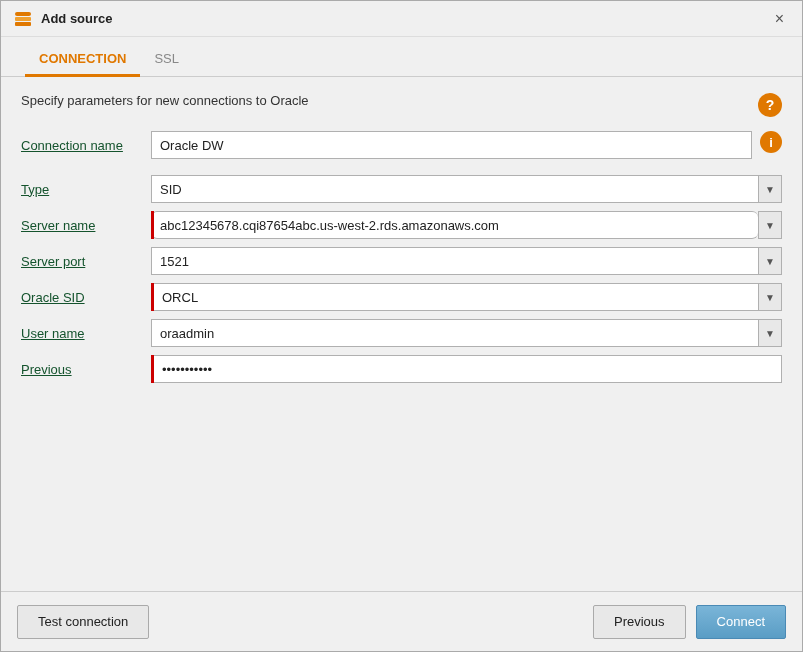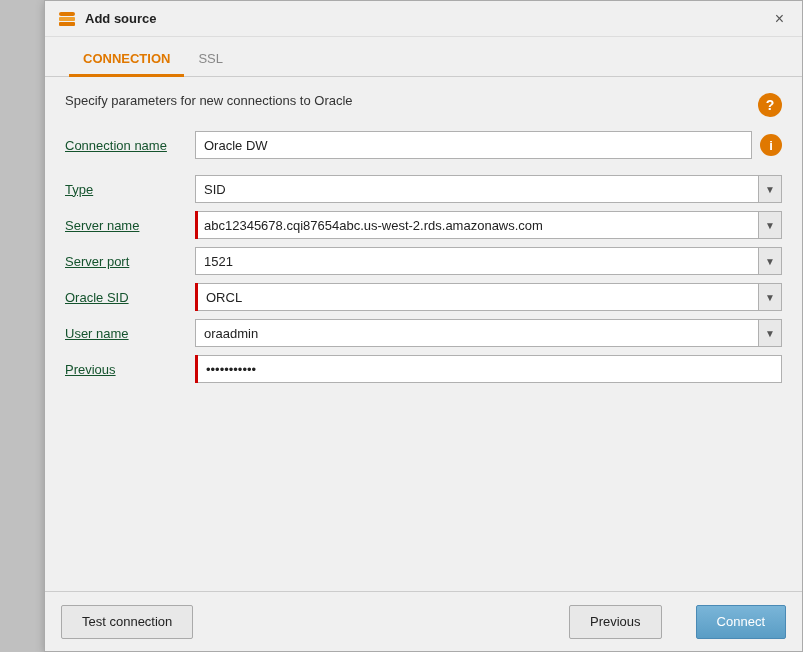--- a/index.html
+++ b/index.html
@@ -14,21 +14,20 @@
       height: 652px;
     }
     .dialog {
       width: 803px;
       height: 652px;
       background: #f0f0f0;
       border: 1px solid #aaa;
       box-shadow: 2px 2px 10px rgba(0,0,0,0.3);
       display: flex;
       flex-direction: column;
-      margin-left: 44px;
     }
     .title-bar {
       background: #f0f0f0;
       border-bottom: 1px solid #ddd;
       padding: 8px 12px;
       display: flex;
       align-items: center;
       justify-content: space-between;
       height: 36px;
     }
@@ -149,21 +148,20 @@
       justify-content: center;
       flex-shrink: 0;
     }
     .dropdown-arrow {
       font-size: 10px;
       color: #555;
     }
     .connection-name-wrap {
       flex: 1;
       display: flex;
-      align-items: center;
     }
     .connection-name-input {
       flex: 1;
       height: 28px;
       border: 1px solid #b0b0b0;
       background: white;
       padding: 4px 8px;
       font-size: 13px;
       color: #222;
       outline: none;
@@ -210,21 +208,20 @@
       cursor: pointer;
     }
     .spacer { flex: 1; }
     .footer {
       display: flex;
       align-items: center;
       padding: 12px 16px;
       border-top: 1px solid #ccc;
       background: #f0f0f0;
       height: 60px;
-      gap: 24px;
     }
     .btn {
       height: 34px;
       padding: 0 20px;
       border: 1px solid #aaa;
       background: #e8e8e8;
       font-size: 13px;
       cursor: pointer;
       color: #222;
       border-radius: 2px;
@@ -283,21 +280,21 @@
         <div class="dropdown-btn">
           <span class="dropdown-arrow">▼</span>
         </div>
       </div>
     </div>
 
     <div class="form-row">
       <div class="form-label">Server name</div>
       <div class="form-control-wrap form-input-with-btn">
         <div class="red-indicator"></div>
-        <input type="text" class="form-input" style="" value="abc12345678.cqi87654abc.us-west-2.rds.amazonaws.com">
+        <input type="text" class="form-input" style=" border-radius: 6px;" value="abc12345678.cqi87654abc.us-west-2.rds.amazonaws.com">
         <div class="dropdown-btn">
           <span class="dropdown-arrow">▼</span>
         </div>
       </div>
     </div>
 
     <div class="form-row">
       <div class="form-label">Server port</div>
       <div class="form-control-wrap form-input-with-btn">
         <input type="text" class="form-input" value="1521" style="">

